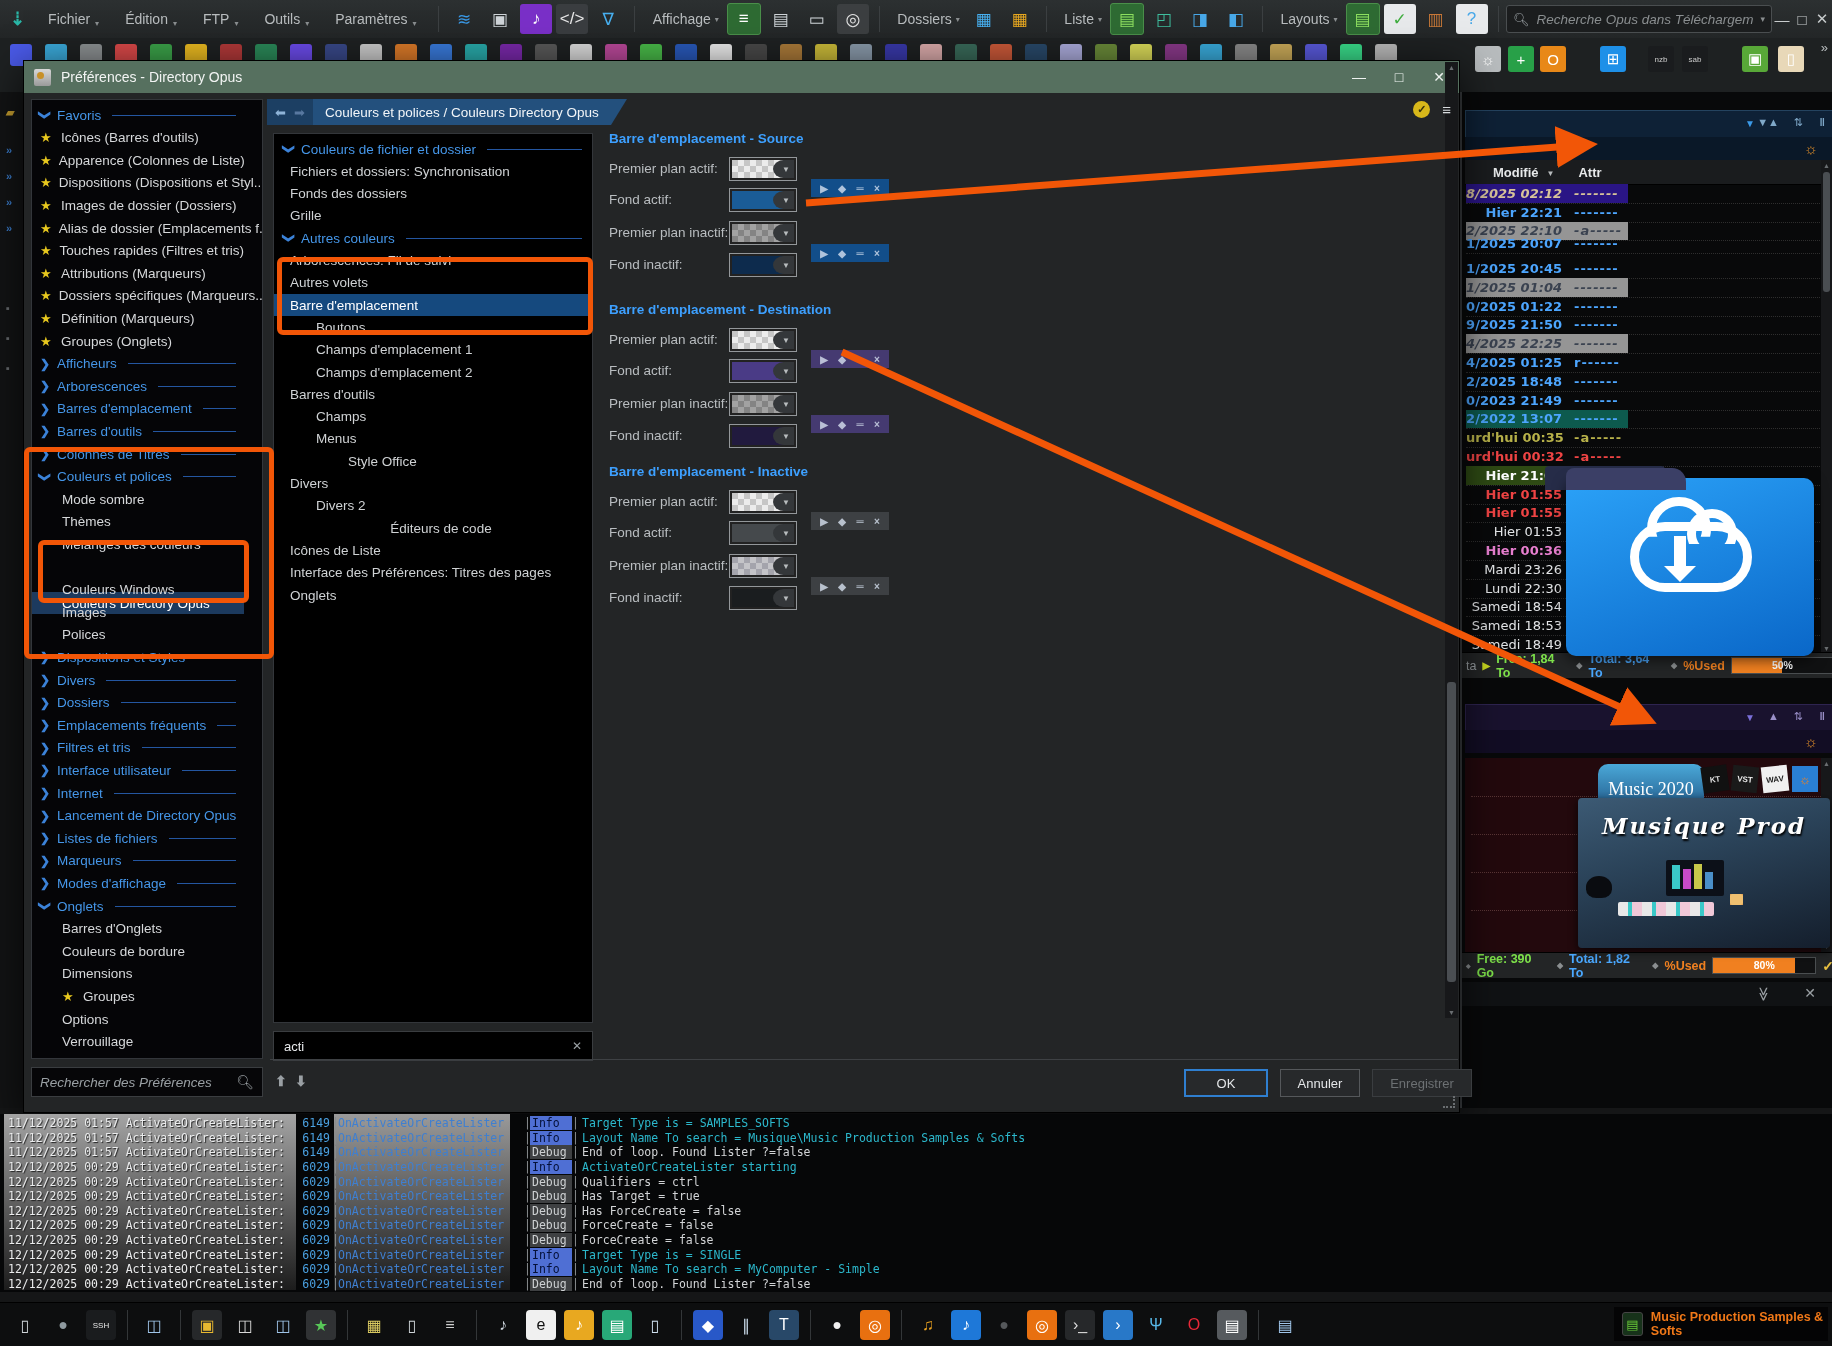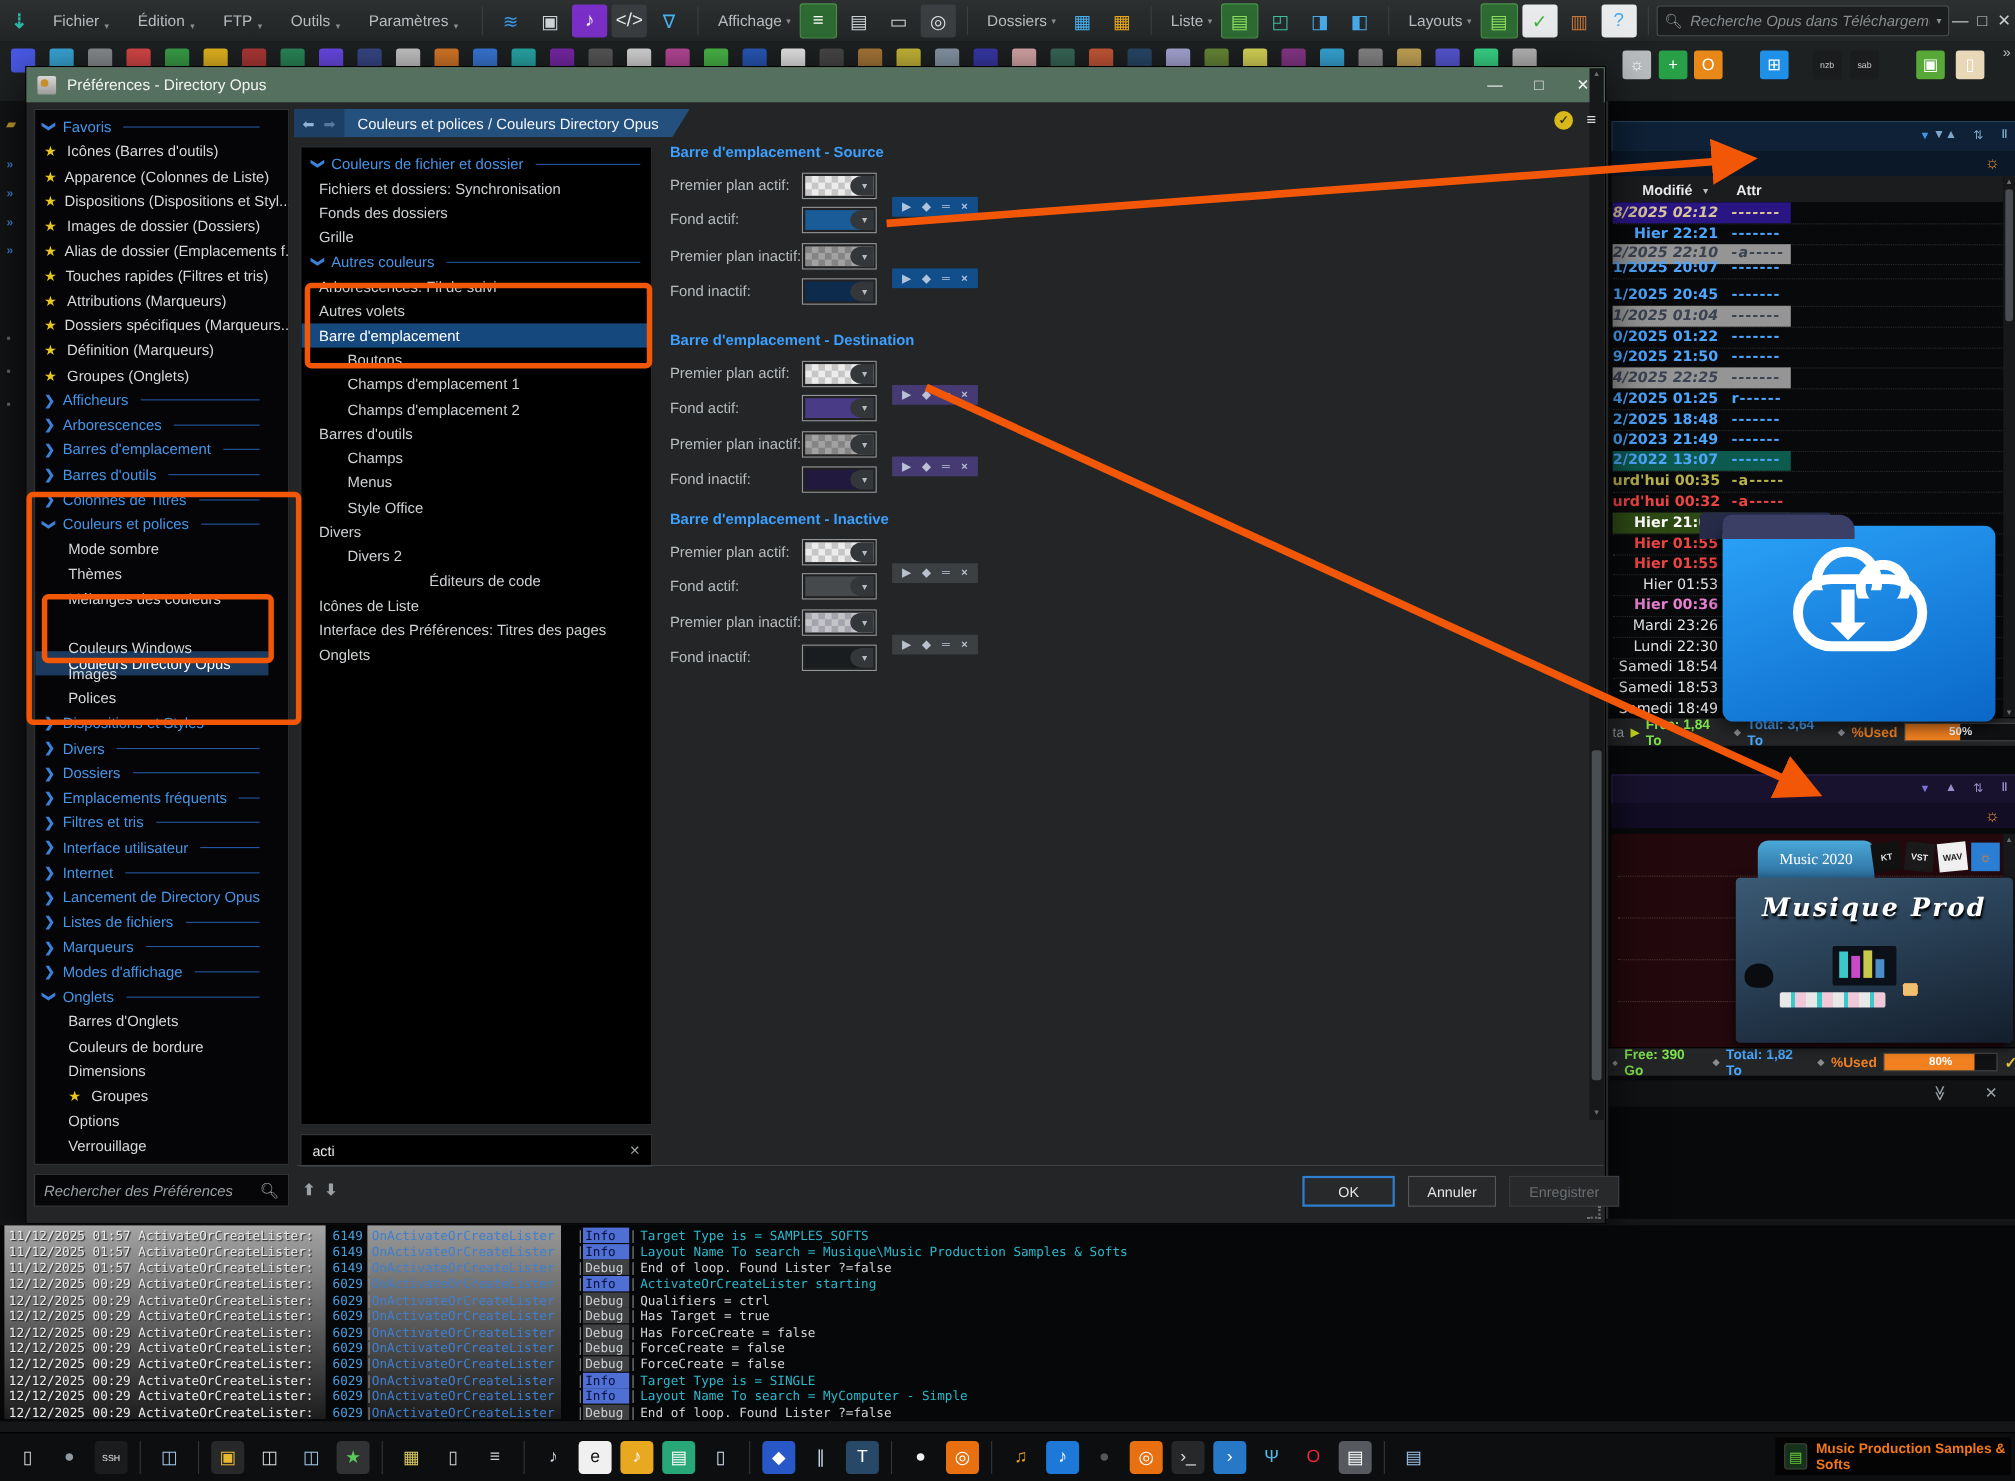--- a/index.html
+++ b/index.html
@@ -56,21 +56,21 @@
   
   #dl-label{left:1545px;top:466px;width:120px;height:24px;background:#262c48;color:#f0f0f4;font-family:"Liberation Serif",serif;font-size:15px;display:flex;align-items:center;justify-content:center;border-radius:4px 4px 0 0;}
   #dl-folder{left:1566px;top:478px;width:248px;height:178px;background:linear-gradient(160deg,#2ba2f8,#0a67c8);border-radius:10px;box-shadow:0 4px 14px rgba(0,0,0,.6);}
   #dl-folder .tab{position:absolute;left:0;top:-10px;width:120px;height:22px;background:#3b3f66;border-radius:8px 14px 0 0;}
   .cloud{position:absolute;left:64px;top:44px;width:104px;height:52px;border:9px solid #fff;border-radius:40px;}
   .cloud:before{content:"";position:absolute;left:8px;top:-34px;width:46px;height:46px;border:9px solid #fff;border-radius:50%;background:transparent;clip-path:inset(0 0 38% 0);}
   .cloud:after{content:"";position:absolute;right:6px;top:-22px;width:32px;height:32px;border:9px solid #fff;border-radius:50%;clip-path:inset(0 0 30% 0);}
   .dlarrow{position:absolute;left:108px;top:58px;width:12px;height:34px;background:#fff;}
   .dlarrow:after{content:"";position:absolute;left:-10px;top:30px;border:16px solid transparent;border-top-color:#fff;}
   
-  #mu-tab{left:1598px;top:764px;width:106px;height:36px;background:linear-gradient(#4aa8d8,#2a6a9a);border-radius:10px 10px 0 0;color:#fff;font-family:"Liberation Serif",serif;font-size:14px;display:flex;align-items:center;justify-content:center;}
+  #mu-tab{left:1598px;top:764px;width:106px;height:36px;background:linear-gradient(#4aa8d8,#2a6a9a);border-radius:10px 10px 0 0;color:#fff;font-family:"Liberation Serif",serif;font-size:18px;display:flex;align-items:flex-end;justify-content:center;}
   .badge{position:absolute;top:766px;width:26px;height:26px;font-size:8px;font-weight:bold;display:flex;align-items:center;justify-content:center;}
   #mu-body{left:1578px;top:798px;width:252px;height:150px;border-radius:4px;background:linear-gradient(165deg,#3c5a74 0%,#2a4258 40%,#141e2c 100%);overflow:hidden;box-shadow:0 3px 10px rgba(0,0,0,.7);}
   #mu-title{position:absolute;left:0;top:14px;width:100%;text-align:center;color:#fff;font-family:"DejaVu Serif",serif;font-style:italic;font-weight:bold;font-size:23px;letter-spacing:2px;text-shadow:1px 2px 2px #000;}
   .mu-pad{position:absolute;width:13px;height:11px;border-radius:2px;}
   
   .pctl{color:#9aa0a4;font-size:14px;}
   
   #prefs{left:23px;top:60px;width:1437px;height:1053px;background:#232526;border:1px solid #000;box-shadow:0 10px 40px rgba(0,0,0,.75);box-sizing:border-box;}
   #prefs-title{position:absolute;left:0;top:0;width:100%;height:32px;background:#56705f;display:flex;align-items:center;}
   #prefs-title .t{color:#f2f4f3;font-size:14px;margin-left:10px;}
@@ -812,21 +812,21 @@
         </div>
         <div class="tr-item" style="top: 249.3px;">
           <span>Barres d'outils</span>
         </div>
         <div class="tr-item ind" style="top: 271.6px;">
           <span>Champs</span>
         </div>
         <div class="tr-item ind" style="top: 293.9px;">
           <span>Menus</span>
         </div>
-        <div class="tr-item ind" style="top: 316.2px;">
+        <div class="tr-item ind" style="top: 316.2px; margin-left: 32px;">
           <span>Style Office</span>
         </div>
         <div class="tr-item" style="top: 338.5px;">
           <span>Divers</span>
         </div>
         <div class="tr-item ind" style="top: 360.8px;">
           <span>Divers 2</span>
         </div>
         <div class="tr-item" style="top: 383.1px; justify-content: center;">
           <span>Éditeurs de code</span>

